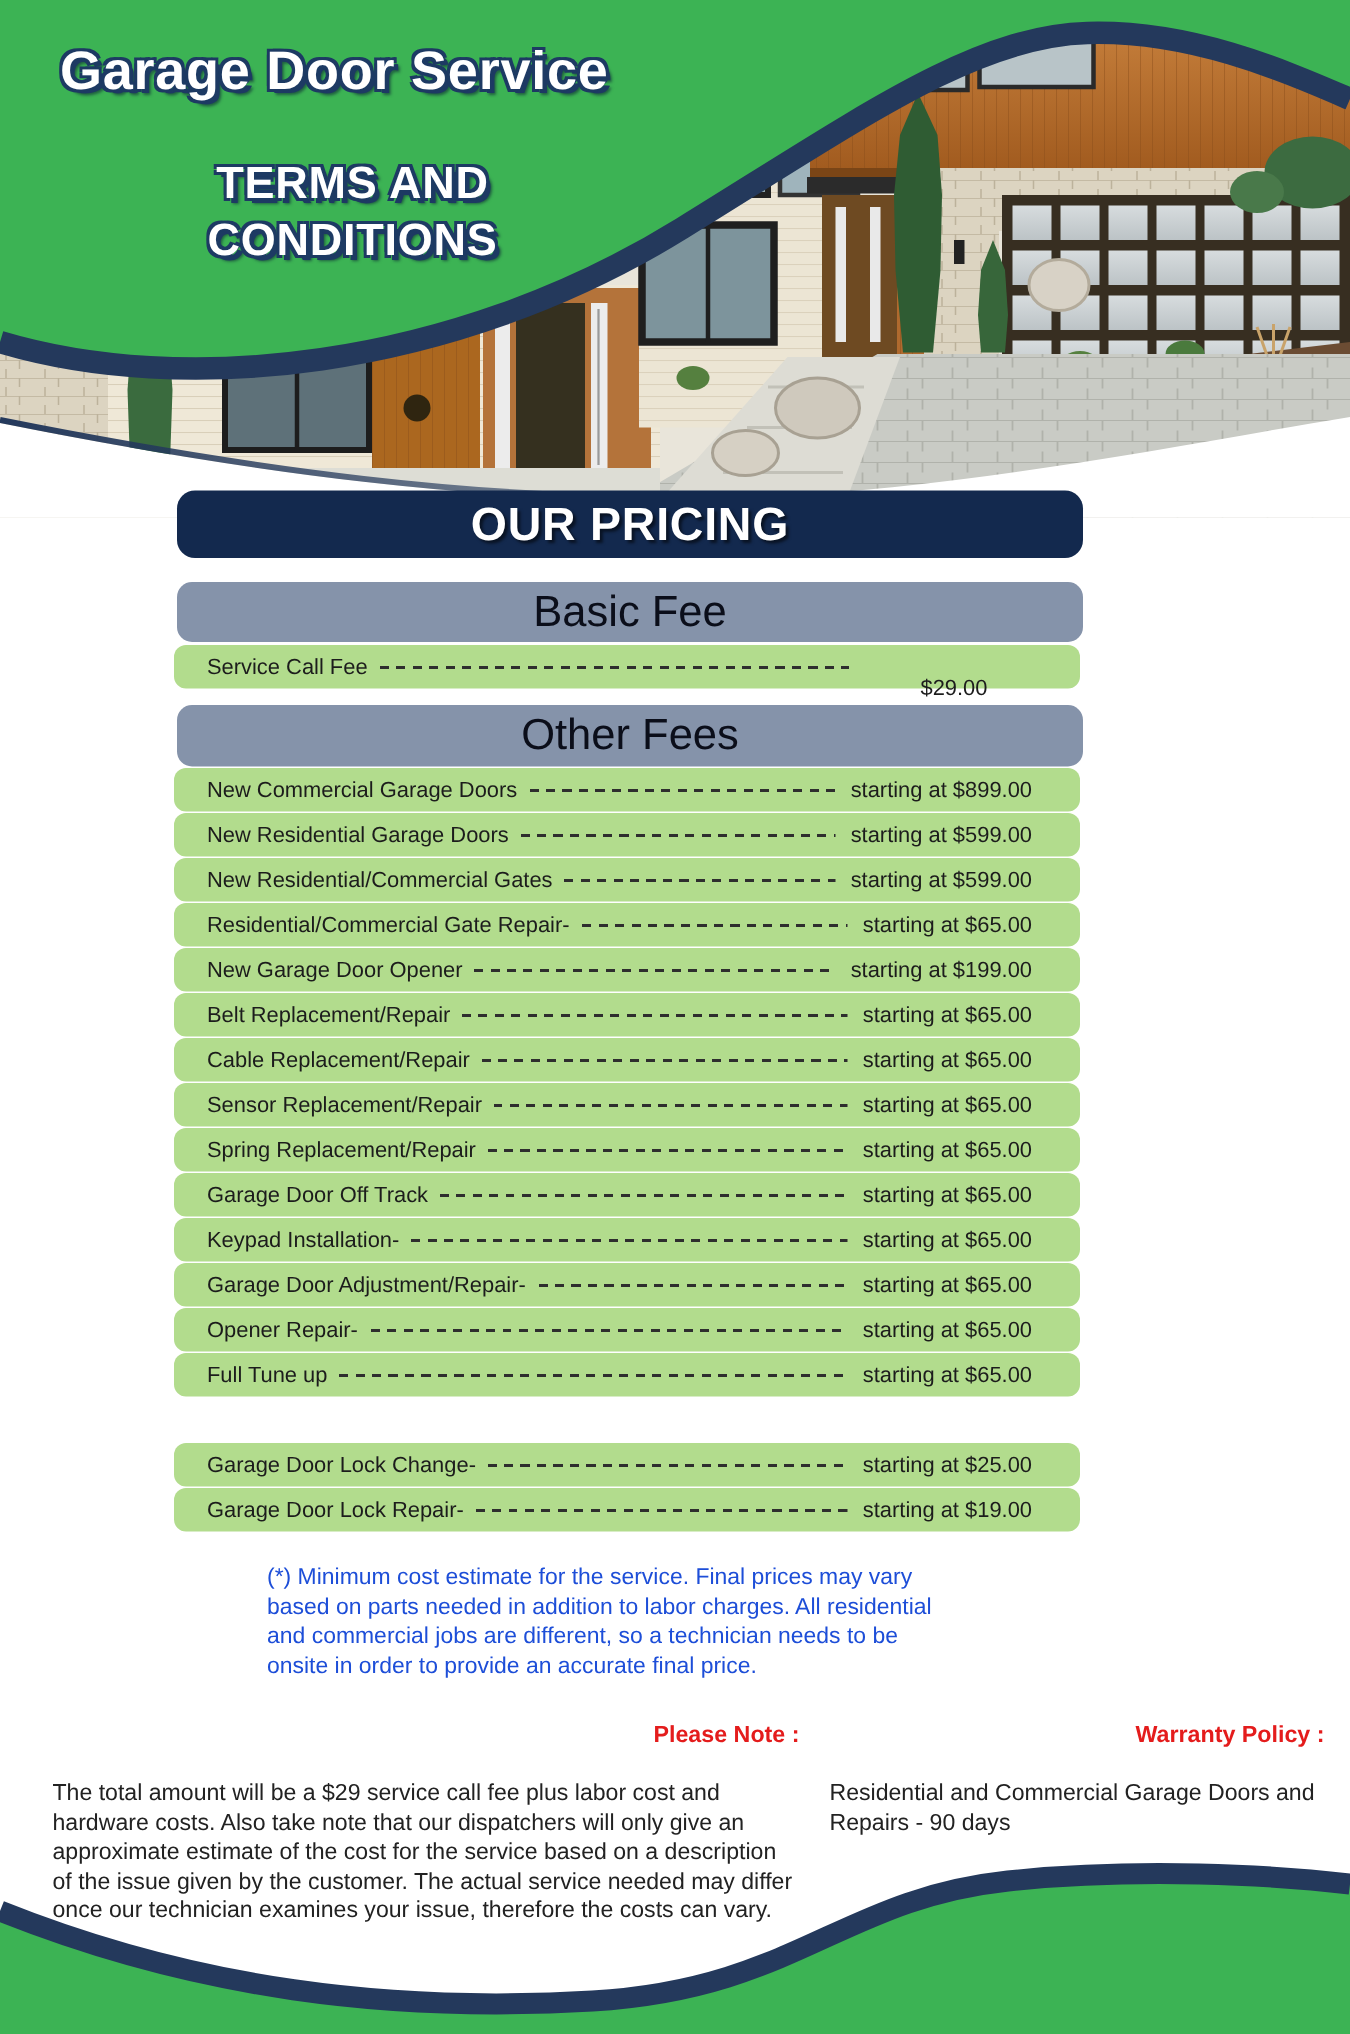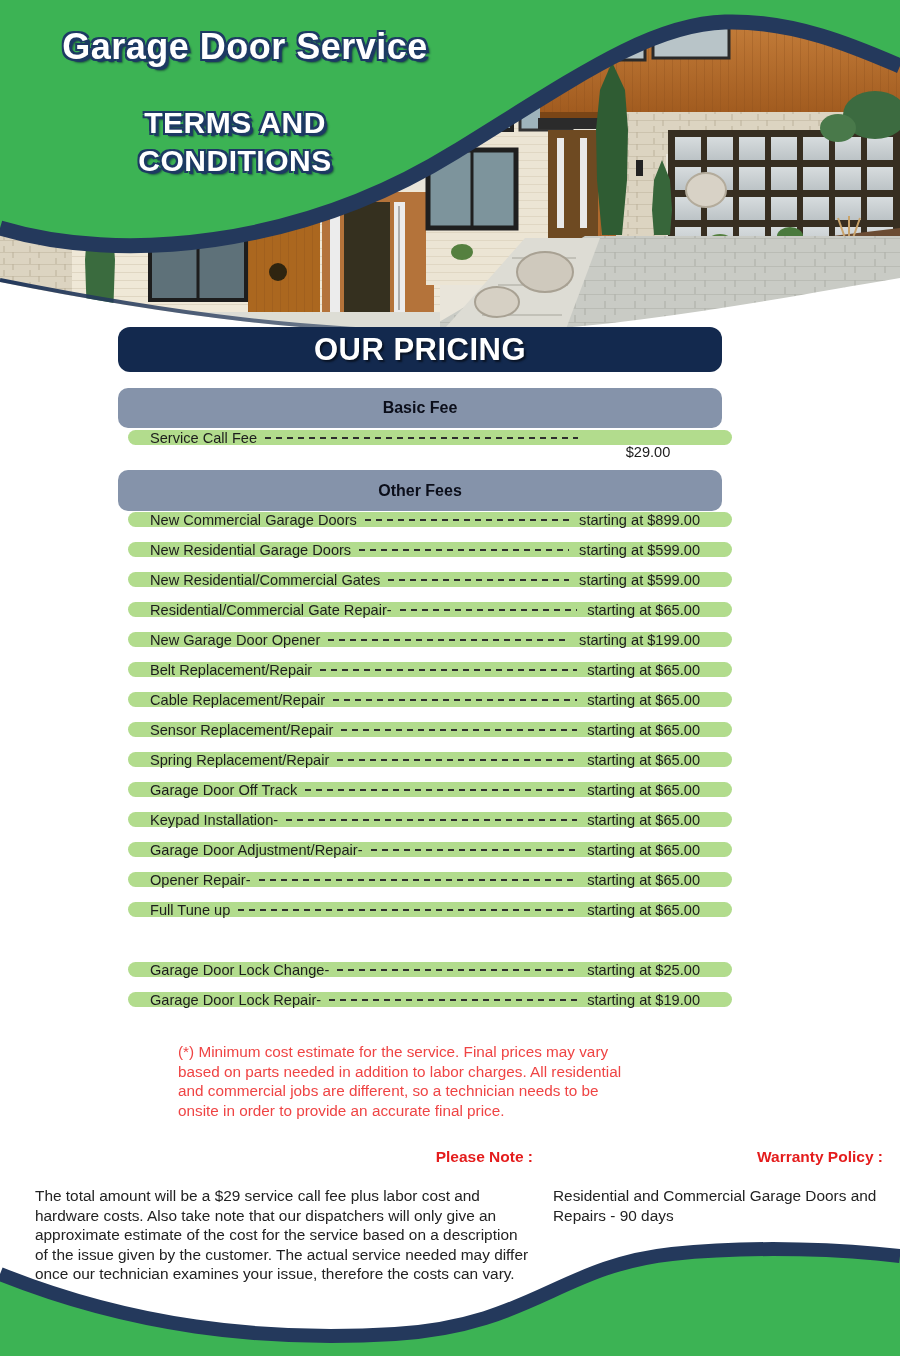--- a/index.html
+++ b/index.html
@@ -13,66 +13,66 @@
   }
   *{margin:0;padding:0;box-sizing:border-box;}
   html,body{background:#fff;}
   body{font-family:"Liberation Sans", sans-serif;}
   .page{position:relative;width:900px;height:1356px;margin:0 auto;background:#fff;overflow:hidden;}
 
   
   .hero{position:absolute;top:0;left:0;width:900px;height:345px;}
   .hero svg{position:absolute;top:0;left:0;}
   .hero-title{
-    position:absolute;left:40px;top:26px;width:410px;text-align:center;
+    position:absolute;left:40px;top:26px;width:410px;text-align:left;
     font-size:36px;font-weight:800;color:#fff;letter-spacing:.5px;
     text-shadow:-2px -2px 0 #1d3a63,2px -2px 0 #1d3a63,-2px 2px 0 #1d3a63,3px 3px 0 #1d3a63,4px 4px 2px rgba(10,25,50,.55);
   }
   .hero-terms{
     position:absolute;left:110px;top:104px;width:250px;text-align:center;
     font-size:30px;font-weight:800;color:#fff;line-height:38px;letter-spacing:.5px;
     text-shadow:-2px -2px 0 #1d3a63,2px -2px 0 #1d3a63,-2px 2px 0 #1d3a63,3px 3px 0 #1d3a63,4px 4px 2px rgba(10,25,50,.55);
   }
 
   
   .band{position:absolute;left:118px;width:604px;display:flex;align-items:center;justify-content:center;}
   .pricing-title{
     top:327px;height:45px;background:var(--navy);border-radius:12px;
     color:#fff;font-size:31px;font-weight:800;letter-spacing:.5px;
     text-shadow:2px 2px 2px rgba(0,0,0,.55);
   }
   .section-heading{
     height:40px;background:var(--gray);border-radius:10px;
-    color:#0b0e1a;font-size:16px;font-weight:700;
+    color:#0b0e1a;font-size:29px;font-weight:400;
   }
   .heading-basic{top:388px;}
   .heading-other{top:470px;height:41px;}
 
   .fee-row{
-    position:absolute;left:128px;width:604px;height:15px;
+    position:absolute;left:116px;width:604px;height:29px;
     background:var(--rowgreen);border-radius:8px;
     display:flex;align-items:center;
     padding:0 14px 0 22px;
     font-size:14.6px;color:var(--ink);
   }
   .fee-row .label{white-space:nowrap;}
   .fee-row .leader{
     flex:1;height:2px;margin:1px 10px 0 8px;
     background:repeating-linear-gradient(90deg,#2e2e2e 0 6px,transparent 6px 11px);
   }
   .fee-row .price{white-space:nowrap;}
   .basic-row{top:430px;}
   .basic-row .price{width:140px;text-align:center;margin-top:28px;}
   .basic-row .leader{margin-right:0;}
   .other-row .price{padding-right:18px;}
 
   
   .footnote{
     position:absolute;left:178px;top:1042px;width:455px;
-    font-size:15.3px;line-height:19.6px;color:#ef4444;
+    font-size:15.3px;line-height:19.6px;color:#1d4ed8;
   }
   .note-col{position:absolute;top:1148px;}
   .note-left{left:35px;width:498px;}
   .note-right{left:553px;width:330px;}
   .note-heading{
     text-align:right;color:var(--red);font-weight:700;font-size:15.5px;margin-bottom:20px;
   }
   .note-body{font-size:15.4px;line-height:19.6px;color:#222;}
 
   

